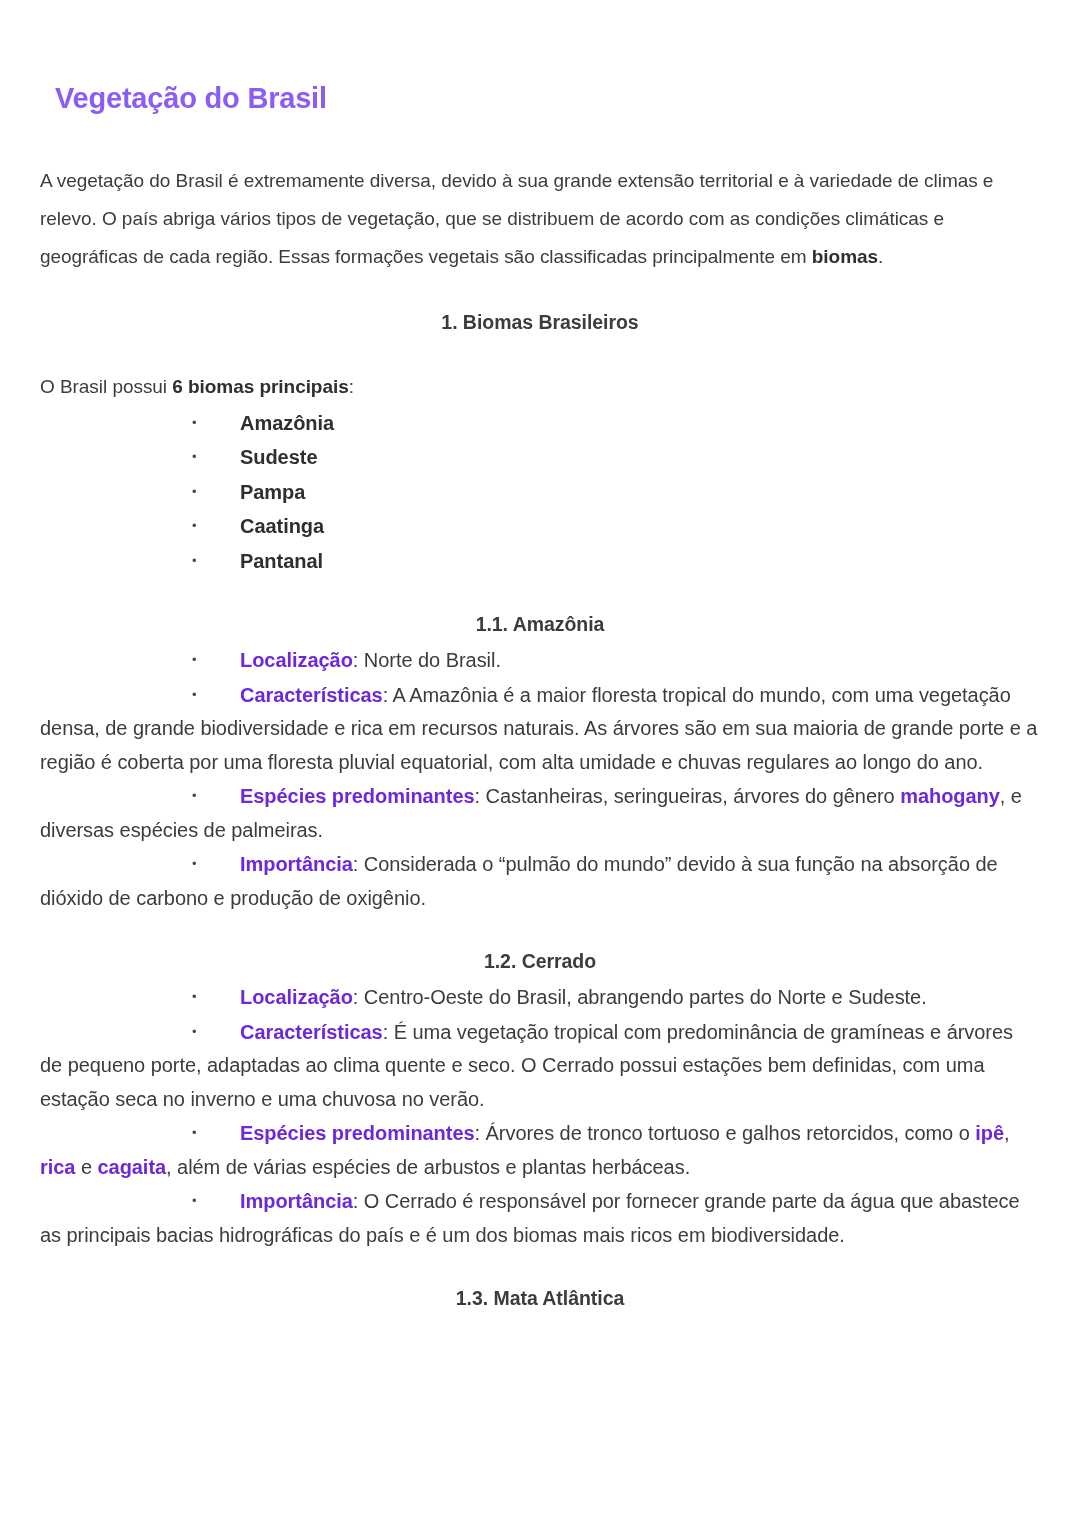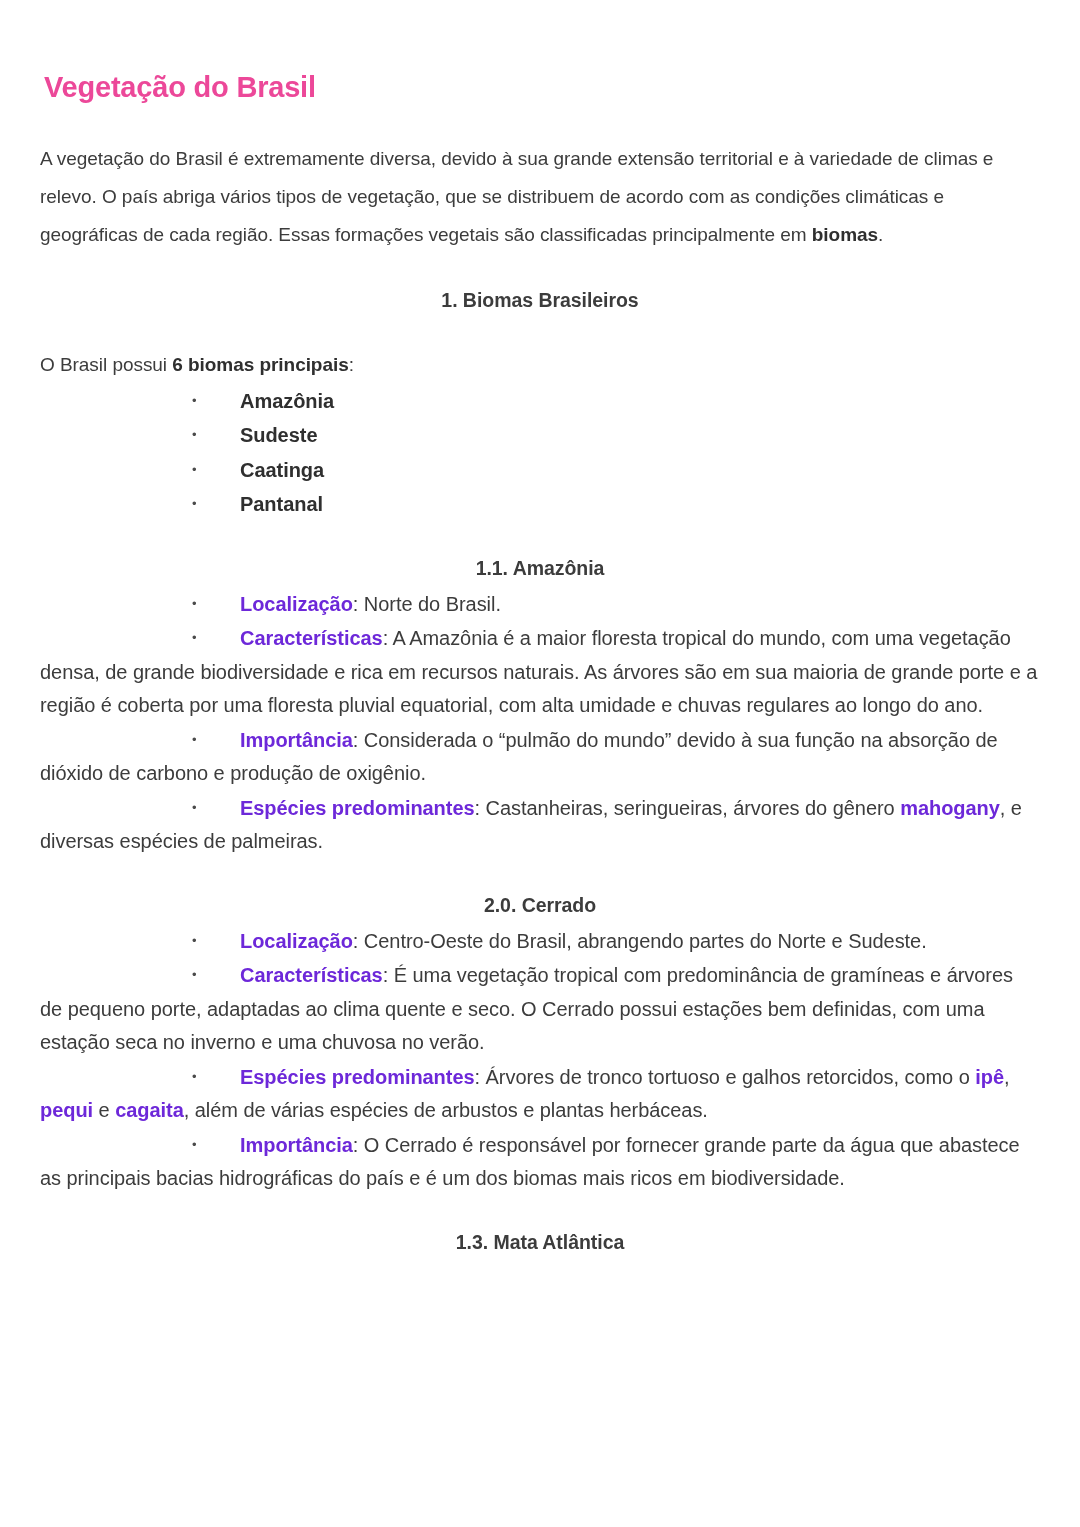--- a/index.html
+++ b/index.html
@@ -18,22 +18,22 @@
   .page {
     width: 1080px;
     height: 1527px;
     padding: 0 40px;
     background: #ffffff;
     position: relative;
   }
   .doc-title {
     font-size: 29px;
     font-weight: bold;
-    color: #ec4899;
-    margin: 4px;
+    color: #8b5cf6;
+    margin: 15px;
     padding-top: 66px;
     letter-spacing: -0.2px;
     line-height: 1.2;
   }
   p.para {
     font-size: 19px;
     line-height: 38px;
     margin: 0;
     color: #3c3c3c;
     letter-spacing: -0.05px;
@@ -94,43 +94,44 @@
 
   <h2 class="heading">1. Biomas Brasileiros</h2>
 
   <div class="gap-md"></div>
 
   <p class="para"><span>O Brasil possui </span><b>6 biomas principais</b><span>:</span></p>
 
   <div class="bullet-block simple-list">
     <p class="bullet-line"><span class="bullet"></span><span class="label">Amazônia</span></p>
     <p class="bullet-line"><span class="bullet"></span><span class="label">Sudeste</span></p>
+    <p class="bullet-line"><span class="bullet"></span><span class="label">Pampa</span></p>
     <p class="bullet-line"><span class="bullet"></span><span class="label">Caatinga</span></p>
     <p class="bullet-line"><span class="bullet"></span><span class="label">Pantanal</span></p>
   </div>
 
   <div class="gap-md"></div>
 
   <h2 class="heading">1.1. Amazônia</h2>
 
   <div class="bullet-block">
     <p class="bullet-line"><span class="bullet"></span><b>Localização</b><span>: Norte do Brasil.</span></p>
     <p class="bullet-line"><span class="bullet"></span><b>Características</b><span>: A Amazônia é a maior floresta tropical do mundo, com uma vegetação densa, de grande biodiversidade e rica em recursos naturais. As árvores são em sua maioria de grande porte e a região é coberta por uma floresta pluvial equatorial, com alta umidade e chuvas regulares ao longo do ano.</span></p>
+    <p class="bullet-line"><span class="bullet"></span><b>Espécies predominantes</b><span>: Castanheiras, seringueiras, árvores do gênero </span><b>mahogany</b><span>, e diversas espécies de palmeiras.</span></p>
     <p class="bullet-line"><span class="bullet"></span><b>Importância</b><span>: Considerada o “pulmão do mundo” devido à sua função na absorção de dióxido de carbono e produção de oxigênio.</span></p>
-    <p class="bullet-line"><span class="bullet"></span><b>Espécies predominantes</b><span>: Castanheiras, seringueiras, árvores do gênero </span><b>mahogany</b><span>, e diversas espécies de palmeiras.</span></p>
   </div>
 
   <div class="gap-md"></div>
 
-  <h2 class="heading">2.0. Cerrado</h2>
+  <h2 class="heading">1.2. Cerrado</h2>
 
   <div class="bullet-block">
     <p class="bullet-line"><span class="bullet"></span><b>Localização</b><span>: Centro-Oeste do Brasil, abrangendo partes do Norte e Sudeste.</span></p>
     <p class="bullet-line"><span class="bullet"></span><b>Características</b><span>: É uma vegetação tropical com predominância de gramíneas e árvores de pequeno porte, adaptadas ao clima quente e seco. O Cerrado possui estações bem definidas, com uma estação seca no inverno e uma chuvosa no verão.</span></p>
-    <p class="bullet-line"><span class="bullet"></span><b>Espécies predominantes</b><span>: Árvores de tronco tortuoso e galhos retorcidos, como o </span><b>ipê</b><span>, </span><b>pequi</b><span> e </span><b>cagaita</b><span>, além de várias espécies de arbustos e plantas herbáceas.</span></p>
+    <p class="bullet-line"><span class="bullet"></span><b>Espécies predominantes</b><span>: Árvores de tronco tortuoso e galhos retorcidos, como o </span><b>ipê</b><span>, </span><b>rica</b><span> e </span><b>cagaita</b><span>, além de várias espécies de arbustos e plantas herbáceas.</span></p>
     <p class="bullet-line"><span class="bullet"></span><b>Importância</b><span>: O Cerrado é responsável por fornecer grande parte da água que abastece as principais bacias hidrográficas do país e é um dos biomas mais ricos em biodiversidade.</span></p>
   </div>
 
   <div class="gap-md"></div>
 
   <h2 class="heading">1.3. Mata Atlântica</h2>
 
 </div>
 
 </body></html>

